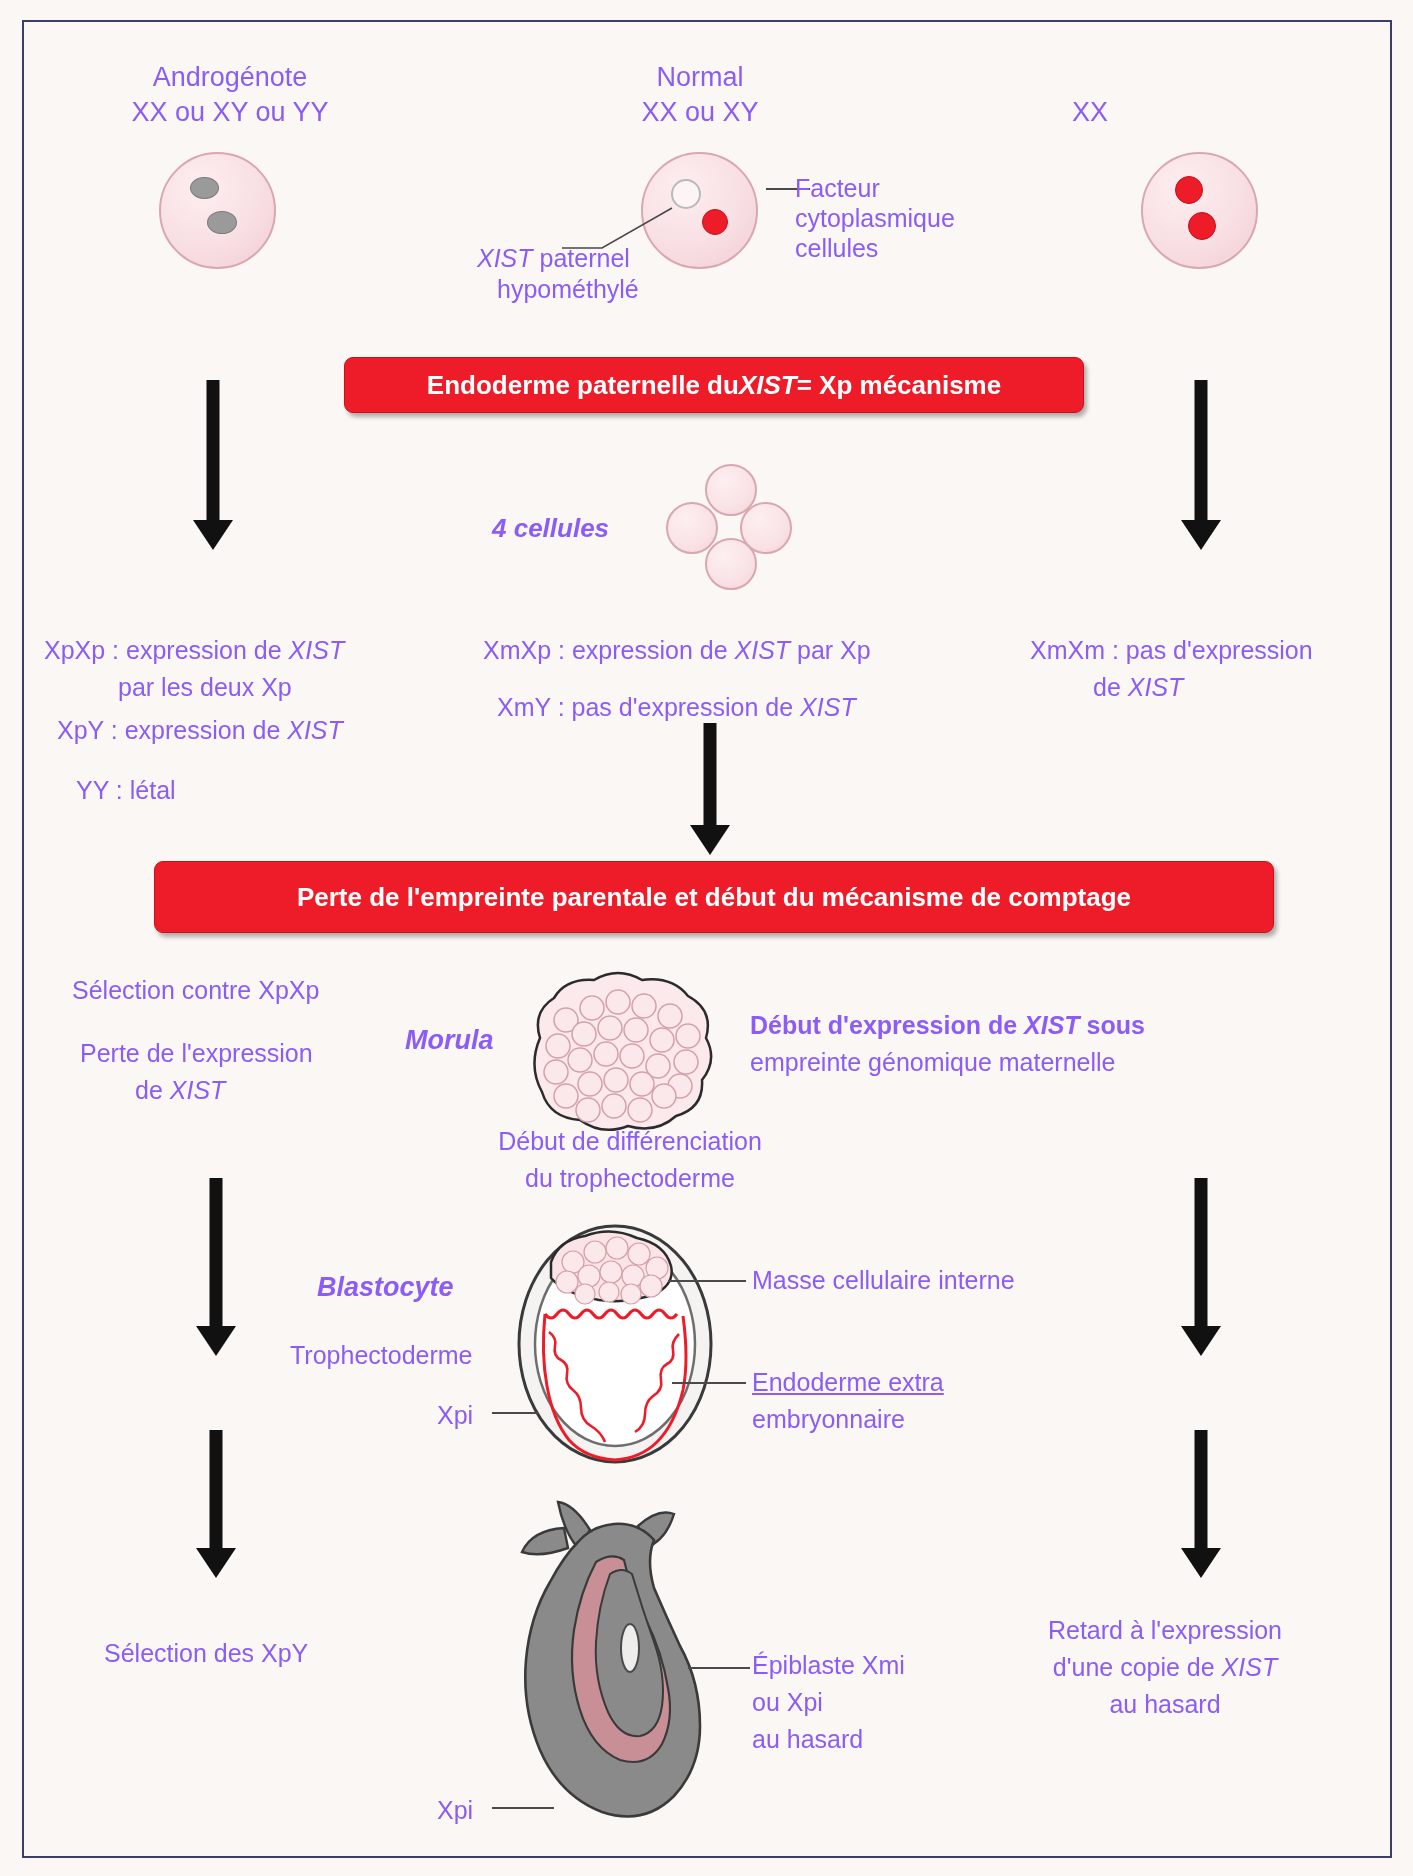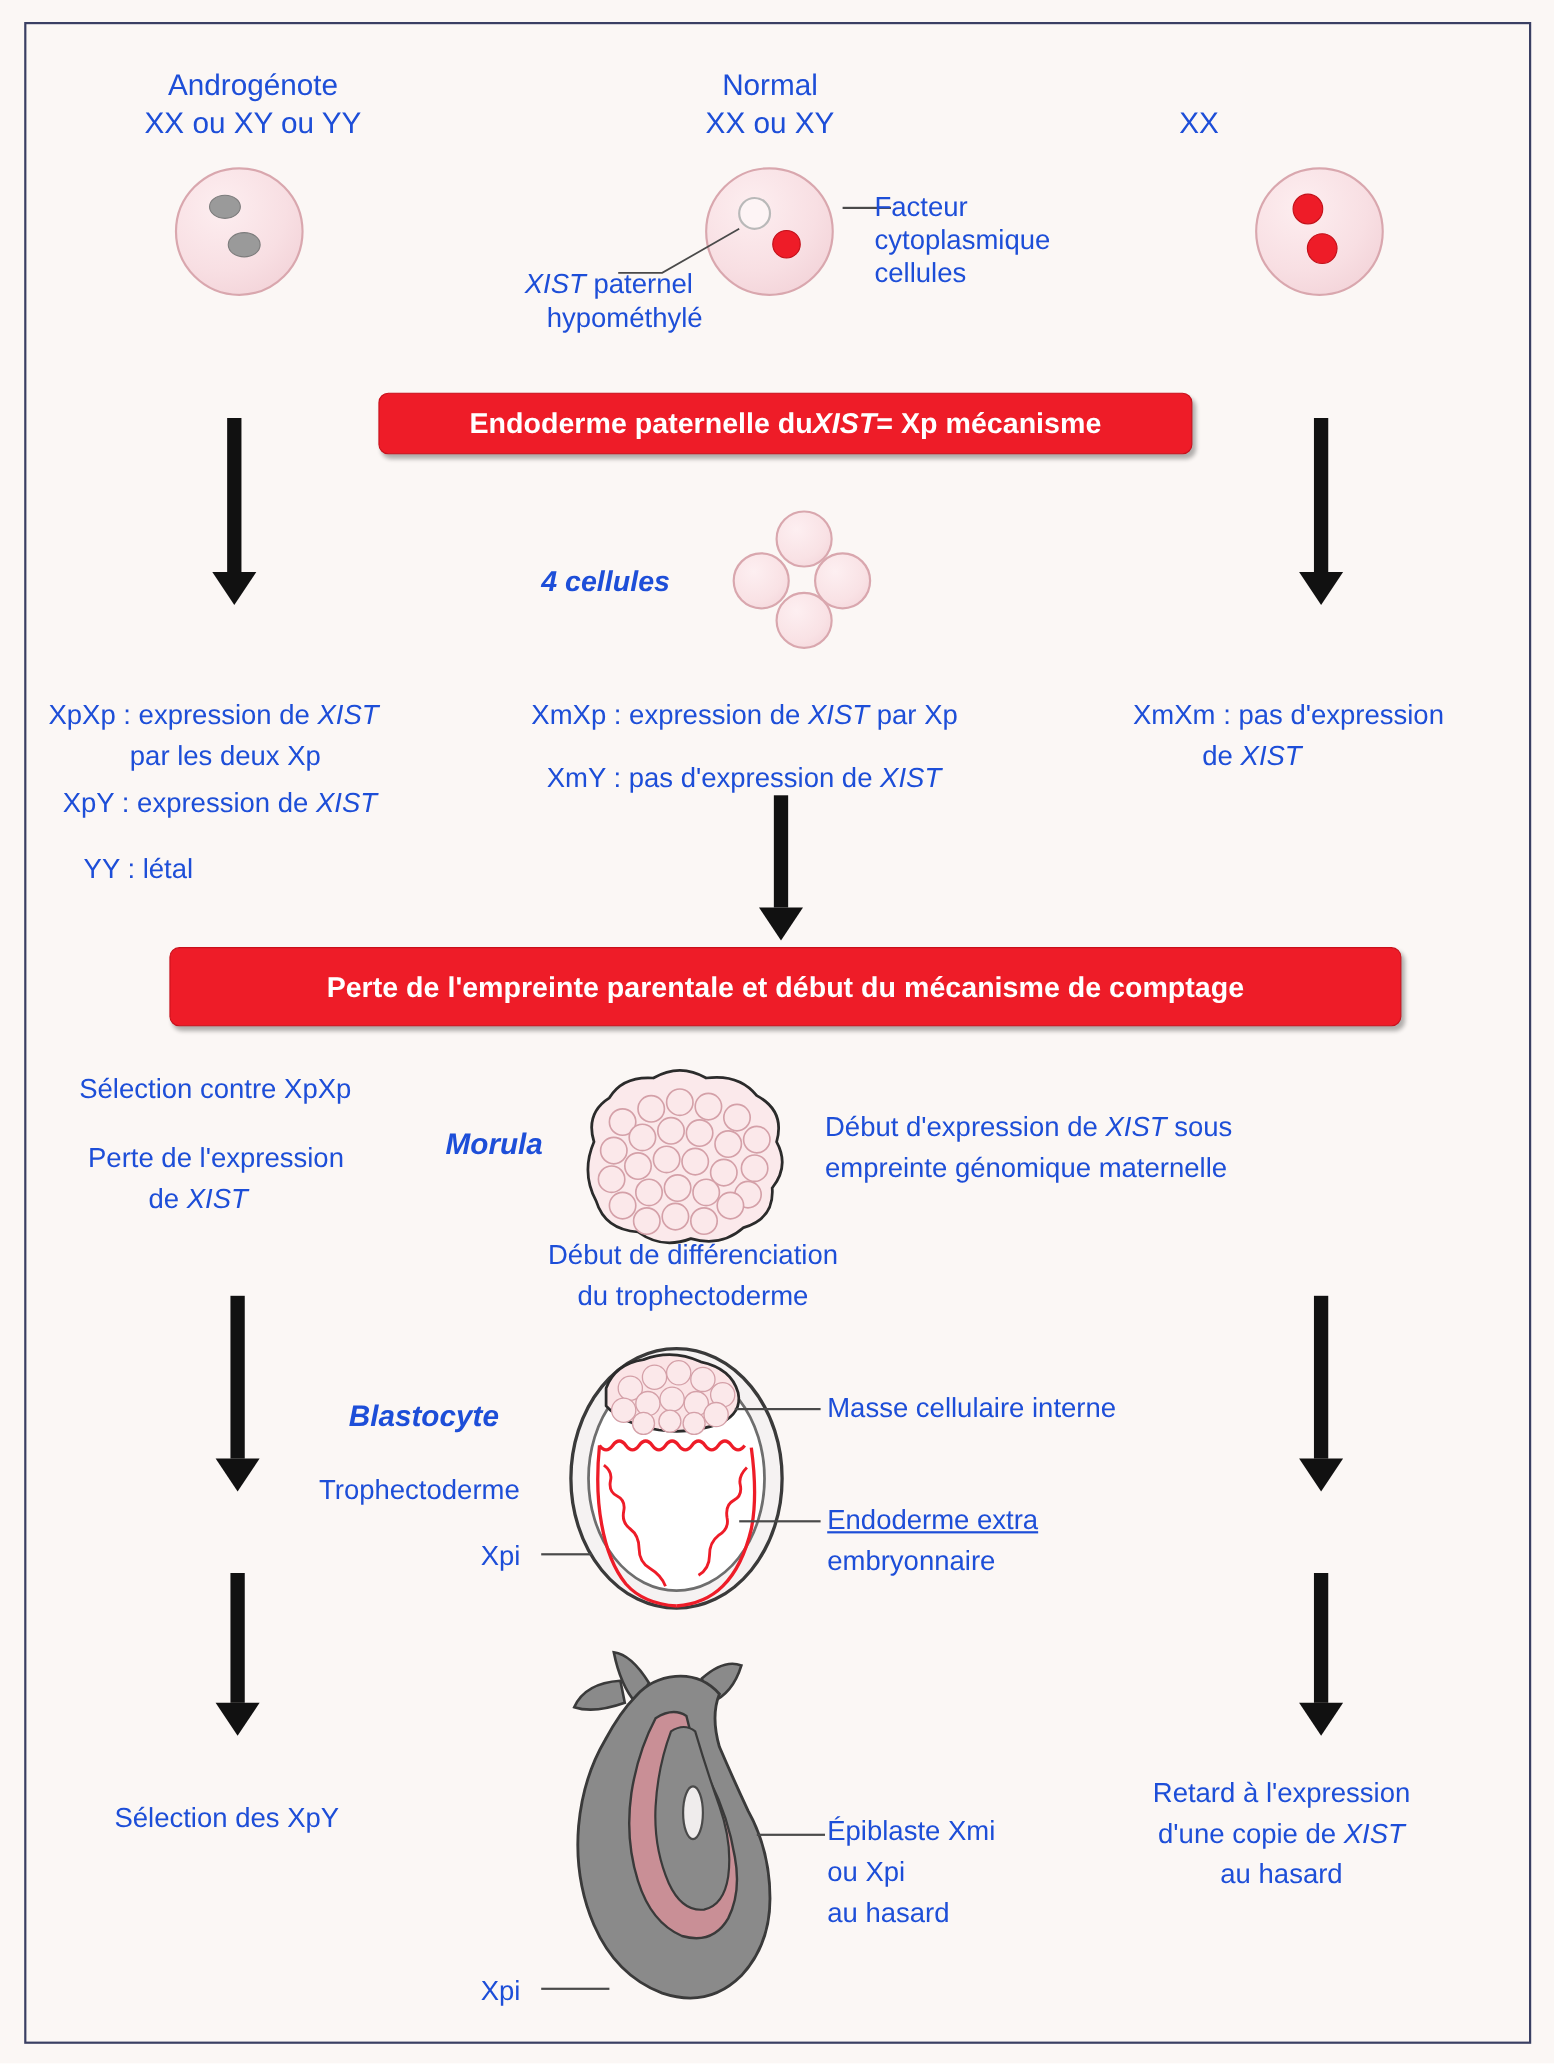--- a/index.html
+++ b/index.html
@@ -23,21 +23,21 @@
     left: 22px;
     top: 20px;
     width: 1370px;
     height: 1838px;
     border: 2px solid #3a3f63;
     box-sizing: border-box;
     background: #fbf7f5;
   }
   .t {
     position: absolute;
-    color: #1d4ed8;
+    color: #8b5cf6;
     font-size: 25px;
     line-height: 31px;
     white-space: pre;
   }
   .center { text-align: center; }
   .ital { font-style: italic; }
   .bold { font-weight: bold; }
 
   
   .head {
@@ -252,21 +252,21 @@
           <circle cx="94" cy="112" r="12"></circle>
         <circle cx="120" cy="116" r="12"></circle>
           <circle cx="142" cy="128" r="12"></circle>
         <circle cx="66" cy="142" r="12"></circle>
           <circle cx="92" cy="138" r="12"></circle>
           <circle cx="118" cy="142" r="12"></circle>
       </g>
     </svg>
   </div>
 
-  <div class="t" style="left:750px; top:1010px;">Début d'expression de <i>XIST</i> sous</div>
+  <div class="t" style="left:750px; top:1010px;font-weight:bold;">Début d'expression de <i>XIST</i> sous</div>
   <div class="t" style="left:750px; top:1047px;">empreinte génomique maternelle</div>
   <div class="t center" style="left:420px; top:1126px; width:420px;">Début de différenciation</div>
   <div class="t center" style="left:420px; top:1163px; width:420px;">du trophectoderme</div>
 
   <div class="arrow" style="left:196px; top:1178px; width:40px; height:180px;">
     <div class="shaft" style="height:148px;"></div>
     <div class="headtri" style="top:148px;"></div>
   </div>
   <div class="arrow" style="left:1181px; top:1178px; width:40px; height:180px;">
     <div class="shaft" style="height:148px;"></div>

